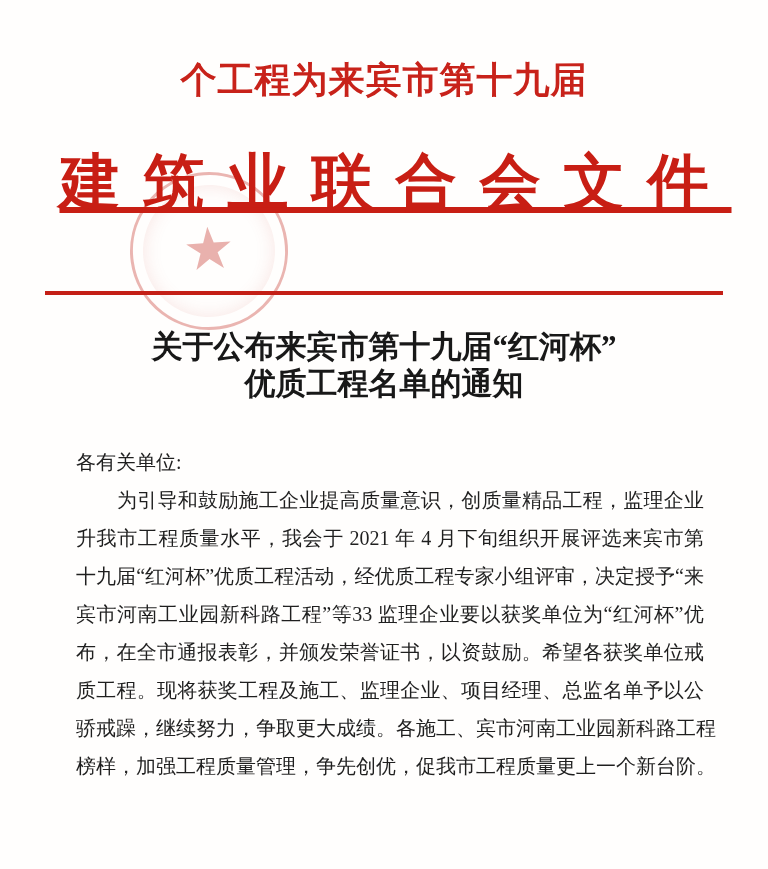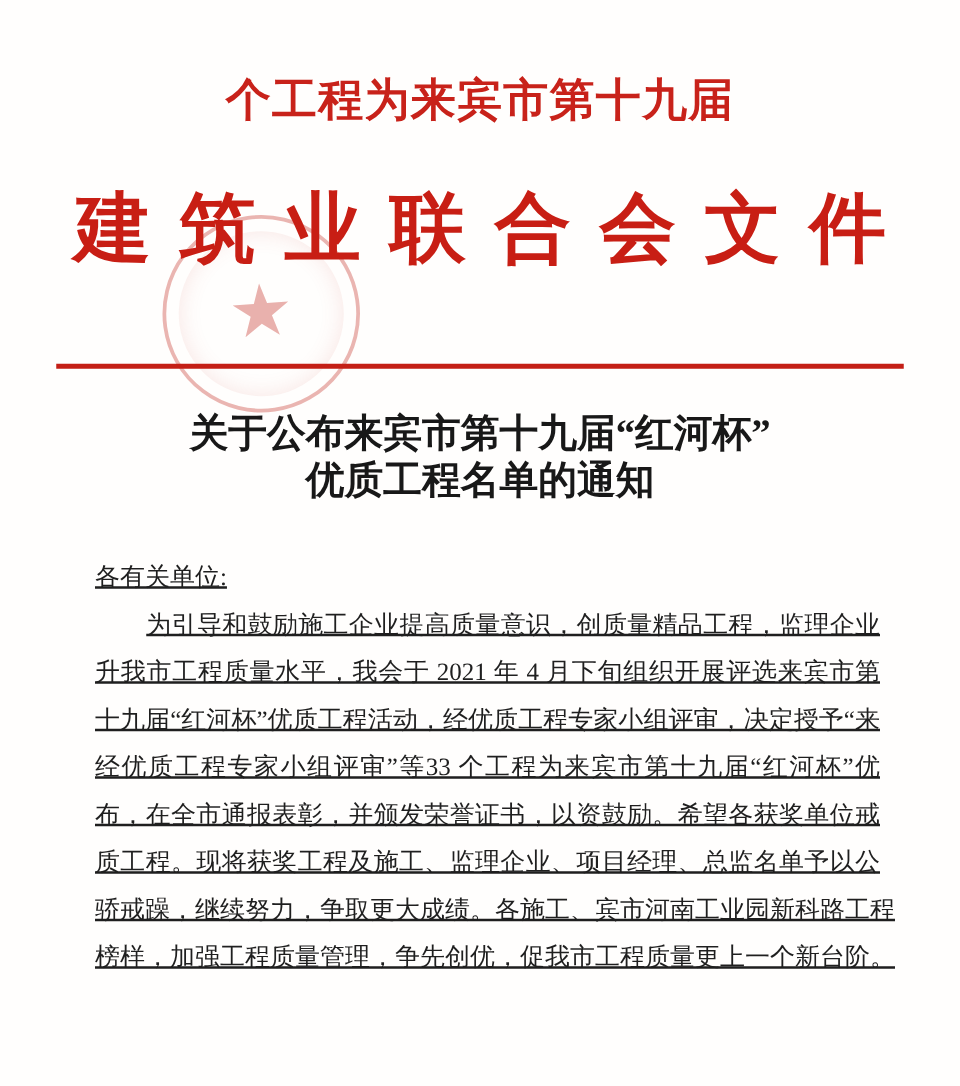--- a/index.html
+++ b/index.html
@@ -25,20 +25,21 @@
   .org-title {
     position: absolute;
     top: 142px; left: 0; right: 0;
     text-align: center;
     font-size: 61px;
     font-weight: bold;
     letter-spacing: 23px;
     text-indent: 23px; 
     color: #c81e14;
     white-space: nowrap;
+    text-decoration: underline;
   }
   .doc-number {
     position: absolute;
     top: 259px; left: 0; right: 0;
     text-align: center;
     font-size: 21px;
     letter-spacing: 2px;
     color: #141414;
   }
   .red-rule {
@@ -90,21 +91,20 @@
     width: 628px;
     font-size: 20px;
     color: #1f1f1f;
     line-height: 38px;
     z-index: 1;
   }
   .body-line {
     text-align: justify;
     text-align-last: justify;
     white-space: nowrap;
-    text-decoration: underline;
   }
   .salutation {
     text-align: left;
     text-align-last: left;
   }
   .indent { padding-left: 41px; }
   .last-line { text-align-last: justify; }
 </style>
 </head>
 <body>
@@ -125,20 +125,20 @@
   <div class="subject">
     <div>关于公布来宾市第十九届“红河杯”</div>
     <div>优质工程名单的通知</div>
   </div>
 
   <div class="body-block">
     <div class="body-line salutation">各有关单位:</div>
     <div class="body-line indent">为引导和鼓励施工企业提高质量意识，创质量精品工程，监理企业</div>
     <div class="body-line">升我市工程质量水平，我会于 2021 年 4 月下旬组织开展评选来宾市第</div>
     <div class="body-line">十九届“红河杯”优质工程活动，经优质工程专家小组评审，决定授予“来</div>
-    <div class="body-line">经优质工程专家小组评审”等33 个工程为来宾市第十九届“红河杯”优</div>
+    <div class="body-line">宾市河南工业园新科路工程”等33 监理企业要以获奖单位为“红河杯”优</div>
     <div class="body-line">布，在全市通报表彰，并颁发荣誉证书，以资鼓励。希望各获奖单位戒</div>
     <div class="body-line">质工程。现将获奖工程及施工、监理企业、项目经理、总监名单予以公</div>
     <div class="body-line">骄戒躁，继续努力，争取更大成绩。各施工、宾市河南工业园新科路工程</div>
     <div class="body-line last-line">榜样，加强工程质量管理，争先创优，促我市工程质量更上一个新台阶。</div>
   </div>
 
 </div>
 
 </body></html>

